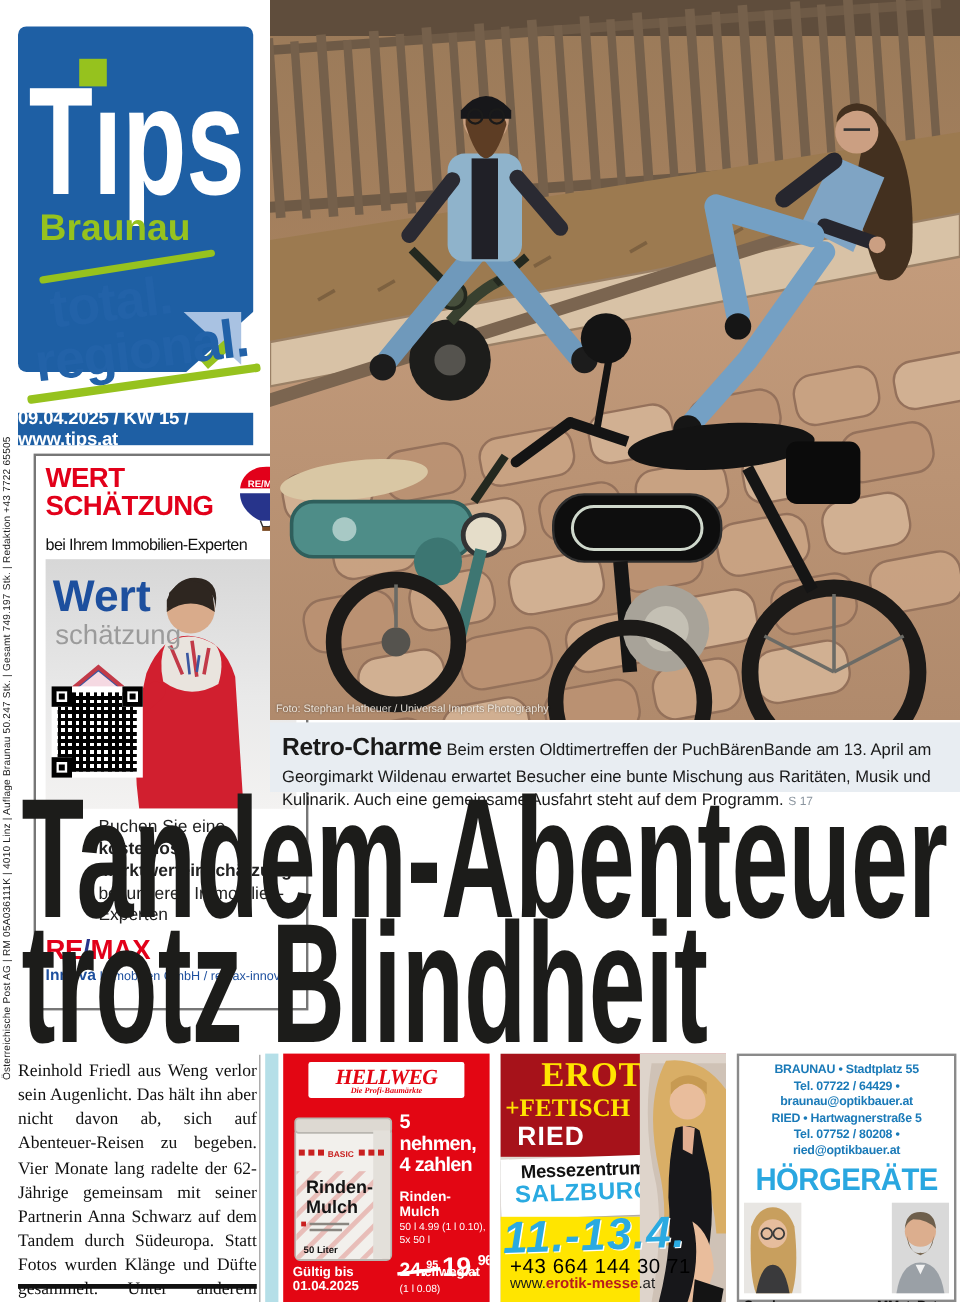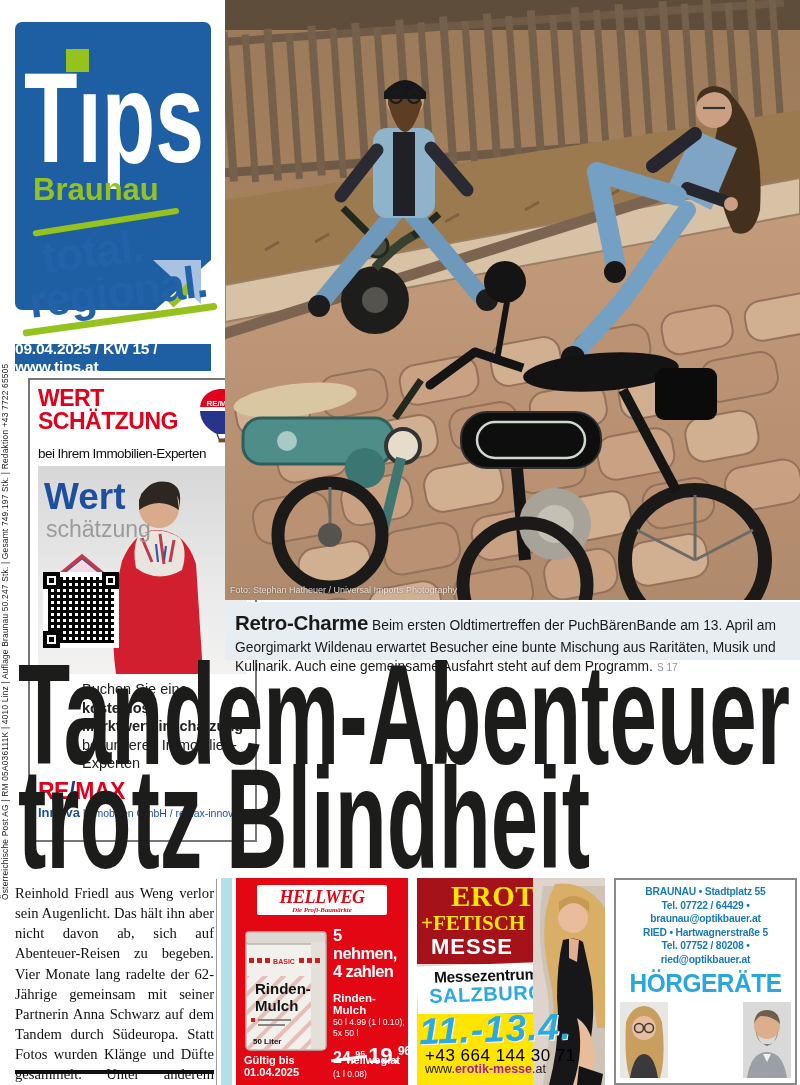--- a/index.html
+++ b/index.html
@@ -115,21 +115,21 @@
   .er-venue { position:absolute; left:0px; top:86px; width:139px; height:50px; background:#fff;
     text-align:center; transform:rotate(-2deg); box-shadow:0 1px 2px rgba(0,0,0,.3); padding-top:3px; }
   .er-venue .v1 { font-weight:900; font-size:15.5px; color:#111; letter-spacing:-0.3px; }
   .er-venue .v2 { font-weight:900; font-size:20px; color:#2aaae1; letter-spacing:0.5px; margin-top:-2px; }
   .er-yellow { position:absolute; left:0; top:136px; width:188px; height:71px; background:#ffe500; }
   .er-dates { position:absolute; left:2px; top:130px; width:186px; color:#2aaae1; font-weight:900;
     font-style:italic; font-size:37px; letter-spacing:1px; transform:rotate(-2deg); z-index:3;
     text-shadow:1px 1px 0 #fff; }
   .er-phone { position:absolute; left:8px; top:168px; font-size:17px; color:#000000; z-index:3; letter-spacing:0.5px; }
   .er-web { position:absolute; left:8px; top:184px; font-size:12.5px; color:#1a1a1a; z-index:3; }
-  .er-web b { color:#a21caf; }
+  .er-web b { color:#b91c1c; }
   .er-woman { position:absolute; right:0; top:0; z-index:2; }
 
   
   .bauer { position:absolute; left:614px; top:878px; width:183px; height:207px; background:#fff;
     border:2px solid #8a8a8a; padding:5px 4px; }
   .ba-head { text-align:center; color:#1a7ab8; font-weight:bold; font-size:10.3px; line-height:1.32;
     letter-spacing:-0.2px; }
   .ba-title { text-align:center; color:#2aa7e0; font-weight:900; font-size:26px; letter-spacing:-0.5px;
     margin-top:2px; transform:scaleX(0.94); }
   .ba-row { display:flex; justify-content:space-between; align-items:center; margin-top:2px; height:78px; }
@@ -436,21 +436,21 @@
   <div class="hw-foot">
     <span>Gültig bis 01.04.2025</span>
     <span>hellweg.at</span>
   </div>
 </div>
 
 <div class="erotik">
   <div class="er-red"></div>
   <div class="er-title1">EROTIK</div>
   <div class="er-title2">+FETISCH</div>
-  <div class="er-title3">MESSE</div>
+  <div class="er-title3">RIED</div>
   <svg class="er-woman" width="72" height="207" viewBox="0 0 72 207">
     <rect width="72" height="207" fill="#ded4cb"></rect>
     <path d="M10 8 Q2 60 14 110 Q20 150 10 207 L72 207 L72 8 Z" fill="#cfc2b6"></path>
     <path d="M22 6 Q4 40 16 96 Q24 130 18 160 L40 160 Q30 120 34 80 Q60 96 64 150 L72 150 L72 30 Q52 2 22 6 Z" fill="#d9ae66"></path>
     <circle cx="40" cy="40" r="15" fill="#e9bd9c"></circle>
     <path d="M26 34 Q40 16 56 34 L56 24 Q40 12 26 24 Z" fill="#c79a52"></path>
     <path d="M30 62 Q42 58 50 64 L58 100 Q64 140 54 180 Q48 200 40 207 L16 207 Q28 160 24 120 Q24 86 30 62 Z" fill="#17171a"></path>
     <path d="M36 60 L46 62 L44 84 L36 80 Z" fill="#e2ae90"></path>
     <path d="M44 140 Q60 150 62 180 L54 207 L40 207 Q52 170 44 140 Z" fill="#e9bd9c"></path>
     <path d="M46 188 L70 196 L68 207 L44 207 Z" fill="#141414"></path>

